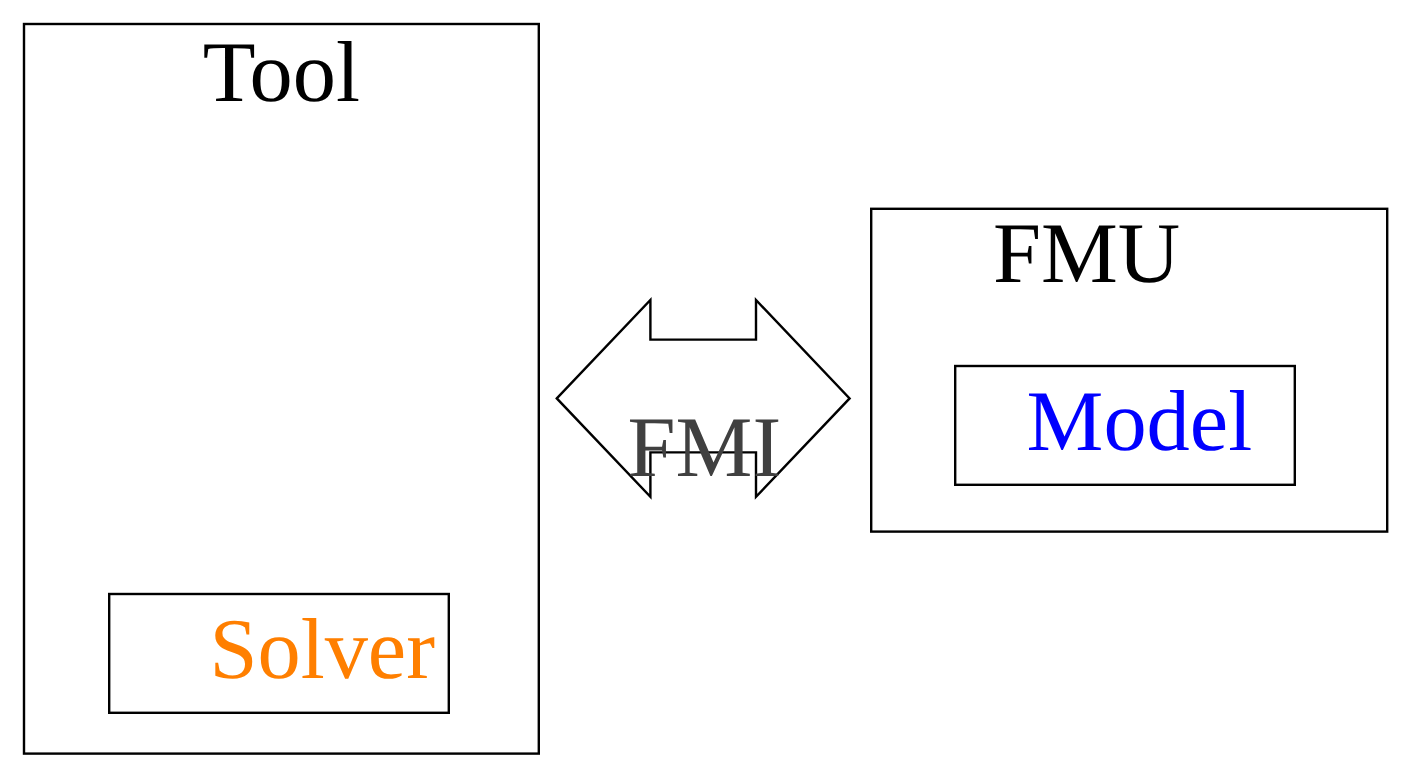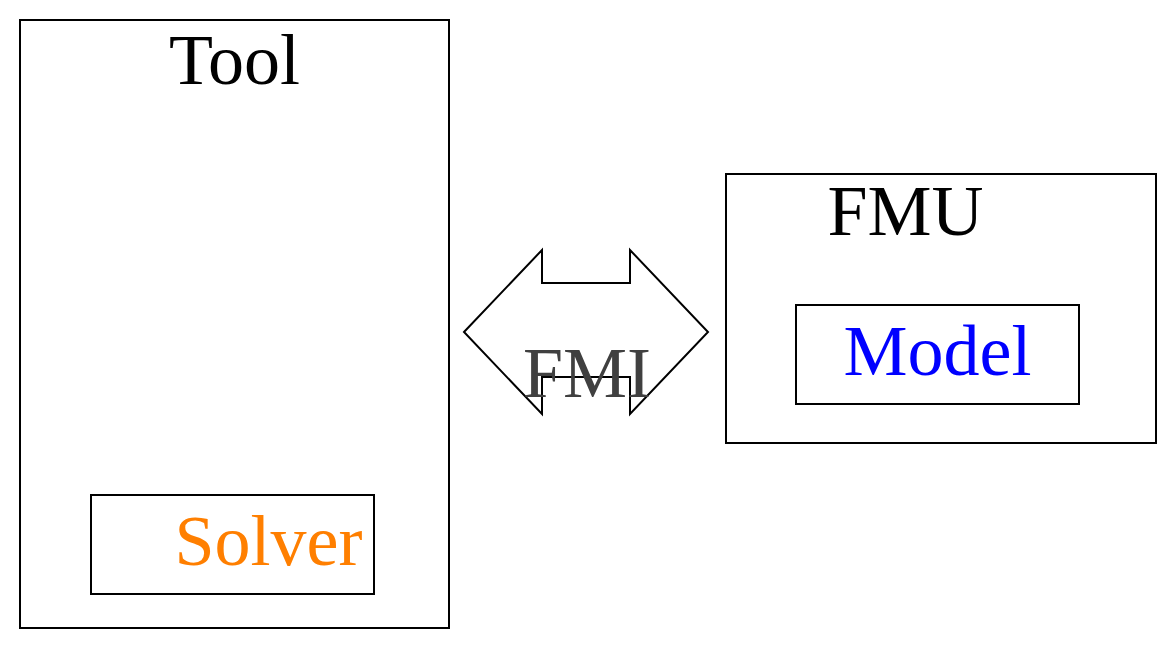--- a/index.html
+++ b/index.html
@@ -79,20 +79,21 @@
     top: 505px;
     width: 285px;
     color: #ff7f00;
     margin-left: 36px;
   }
   .label-model {
     left: 795px;
     top: 315px;
     width: 285px;
     color: #0000ff;
+    padding-left: 12px;
   }
   .label-fmi {
     left: 466px;
     top: 295px;
     width: 242px;
     color: #404040;
     margin-top: 42px;
   }
   #arrow-svg {
     position: absolute;

